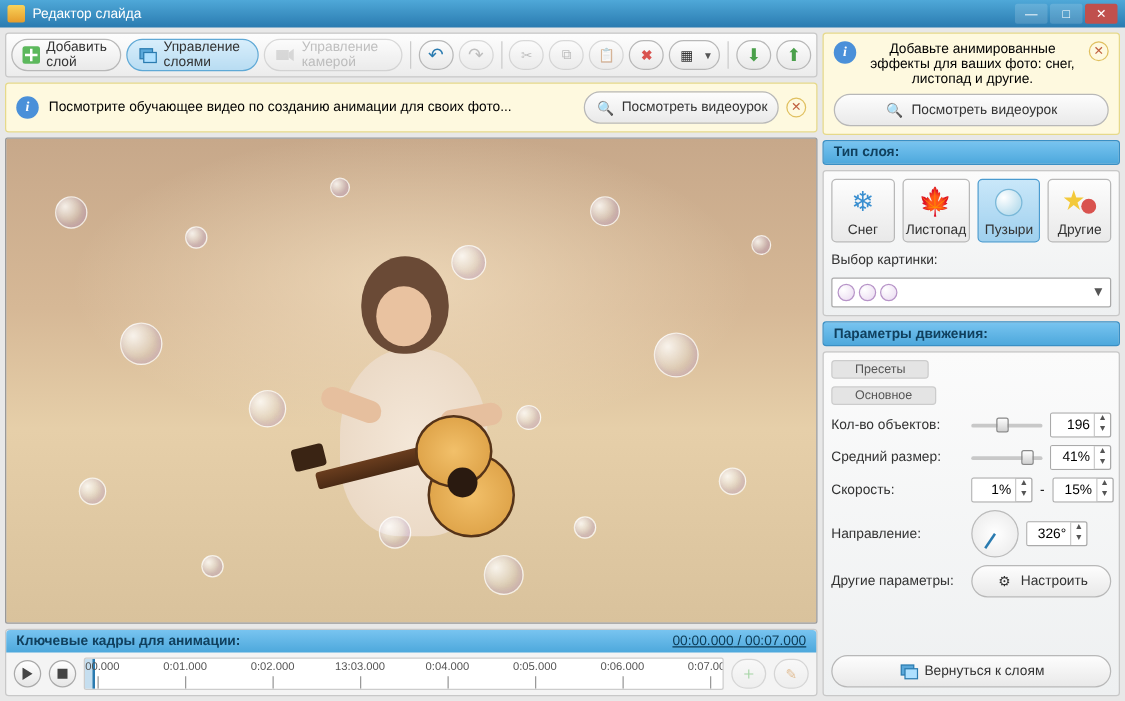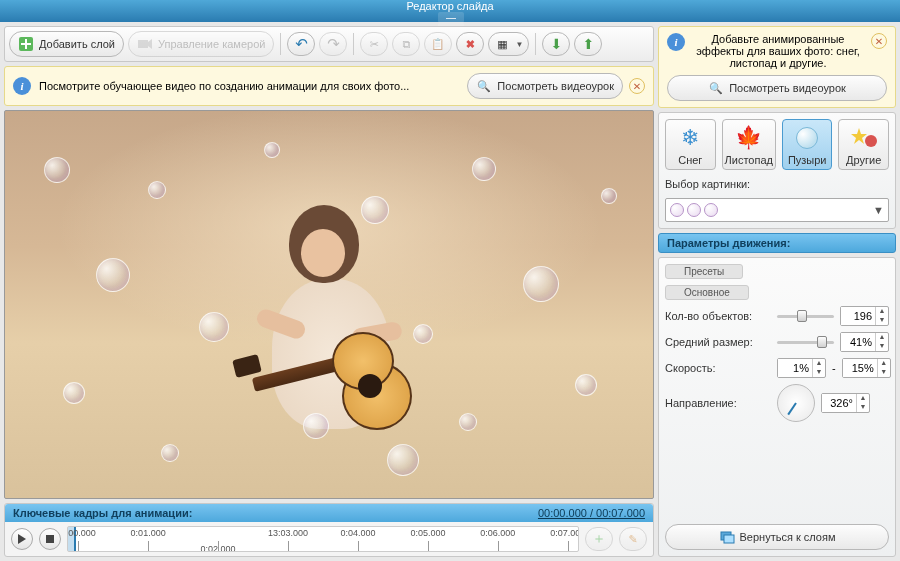--- a/index.html
+++ b/index.html
@@ -1,17 +1,17 @@
 <!DOCTYPE html>
 <html><head>
 <meta charset="utf-8">
 <style>
 * { box-sizing: border-box; margin: 0; padding: 0; font-family: Tahoma, Arial, sans-serif; font-size: 11px; }
 body { background: #e8e8e8; width: 900px; height: 561px; overflow: hidden; display: flex; flex-direction: column; }
-.titlebar { background: linear-gradient(#4fa8d8, #2a7bb0); height: 22px; color: #fff; display: flex; align-items: center; padding: 0 6px; flex-direction: column; }
+.titlebar { background: linear-gradient(#4fa8d8, #2a7bb0); height: 22px; color: #fff; display: flex; align-items: center; padding: 0 6px; }
 .titlebar .icon { width: 14px; height: 14px; background: linear-gradient(#f9d35a,#e69c2b); border-radius: 2px; margin-right: 6px; }
 .titlebar .spacer { flex: 1; }
 .winbtn { width: 26px; height: 16px; margin-left: 2px; background: rgba(255,255,255,.15); border-radius: 2px; display: flex; align-items: center; justify-content: center; color: #fff; font-size: 10px; cursor: pointer; }
 .winbtn.close { background: #c0504d; }
 .content { flex: 1; display: flex; gap: 4px; padding: 4px; }
 .leftcol { flex: 1; display: flex; flex-direction: column; gap: 4px; min-width: 0; }
 .rightcol { width: 238px; display: flex; flex-direction: column; gap: 4px; }
 .toolbar { background: linear-gradient(#fdfdfd,#ececec); border: 1px solid #c8c8c8; border-radius: 3px; padding: 4px; display: flex; align-items: center; gap: 4px; }
 .btn { background: linear-gradient(#fdfdfd,#e9e9e9); border: 1px solid #b8b8b8; border-radius: 13px; padding: 4px 8px; display: inline-flex; align-items: center; gap: 5px; cursor: pointer; height: 26px; color: #333; }
 .btn.small { padding: 3px 5px; height: 24px; }
@@ -90,20 +90,29 @@
 
   <div class="leftcol">
 
     <div class="toolbar">
       <div class="btn">
         <span class="ico">
             <span class="plus-green"></span>
           </span>
         <span>Добавить слой</span>
       </div>
+      <div class="btn active">
+        <span class="ico">
+            <svg width="16" height="16">
+              <rect x="2" y="3" width="10" height="8" fill="#5aa8da" stroke="#2a7bb0"></rect>
+              <rect x="5" y="6" width="10" height="8" fill="#aee0ff" stroke="#2a7bb0"></rect>
+            </svg>
+          </span>
+        <span>Управление слоями</span>
+      </div>
       <div class="btn disabled">
         <span class="ico">
             <svg width="16" height="16">
               <rect x="1" y="4" width="10" height="8" fill="#bbb"></rect>
               <polygon points="11,6 15,3 15,13 11,10" fill="#bbb"></polygon>
             </svg>
           </span>
         <span>Управление камерой</span>
       </div>
       <div class="vsep"></div>
@@ -202,21 +211,21 @@
               <rect x="1" y="1" width="8" height="8" fill="#444"></rect>
             </svg>
           </div>
         <div class="ruler">
           <div class="playhead"></div>
         <div class="tick" style="left: 2%;"></div>
             <div class="ticklabel" style="left: 2%;">0:00.000</div>
             <div class="tick" style="left: 15.7143%;"></div>
             <div class="ticklabel" style="left: 15.7143%;">0:01.000</div>
             <div class="tick" style="left: 29.4286%;"></div>
-            <div class="ticklabel" style="left: 29.4286%; margin-top: 16px;">0:02.000</div>
+            <div class="ticklabel" style="left: 29.4286%;">0:02.000</div>
             <div class="tick" style="left: 43.1429%;"></div>
             <div class="ticklabel" style="left: 43.1429%;">13:03.000</div>
             <div class="tick" style="left: 56.8571%;"></div>
             <div class="ticklabel" style="left: 56.8571%;">0:04.000</div>
             <div class="tick" style="left: 70.5714%;"></div>
             <div class="ticklabel" style="left: 70.5714%;">0:05.000</div>
             <div class="tick" style="left: 84.2857%;"></div>
             <div class="ticklabel" style="left: 84.2857%;">0:06.000</div>
             <div class="tick" style="left: 98%;"></div>
             <div class="ticklabel" style="left: 98%;">0:07.000</div>
@@ -238,20 +247,21 @@
         <div class="info-ico">i</div>
         <span style="flex:1">Добавьте анимированные эффекты для ваших фото: снег, листопад и другие.</span>
         <div class="close-x">✕</div>
       </div>
       <div class="btn" style="justify-content:center;">
         <span class="ico">🔍</span>
         <span>Посмотреть видеоурок</span>
       </div>
     </div>
 
+    <div class="section-head">Тип слоя:</div>
     <div class="panel" style="gap:8px;">
       <div class="typerow">
         <div class="typebtn">
           <div class="typeicon" style="color:#3a8fd0;font-size:22px;">❄</div>
           <span class="label">Снег</span>
         </div>
         <div class="typebtn">
           <div class="typeicon" style="color:#d08a2a;font-size:22px;">🍁</div>
           <span class="label">Листопад</span>
         </div>
@@ -339,20 +349,27 @@
         <div class="dial"></div>
         <div class="spin">
             <input value="326°" style="">
             <div class="arrows">
               <span>▲</span>
               <span>▼</span>
             </div>
           </div>
       </div>
 
+      <div class="row">
+        <span class="lbl">Другие параметры:</span>
+        <div class="btn" style="flex:1;justify-content:center;">
+          <span class="ico">⚙</span>
+          <span>Настроить</span>
+        </div>
+      </div>
 
       <div style="flex:1"></div>
       <div class="btn" style="justify-content:center;">
         <span class="ico">
             <svg width="16" height="16">
               <rect x="2" y="3" width="10" height="8" fill="#5aa8da" stroke="#2a7bb0"></rect>
               <rect x="5" y="6" width="10" height="8" fill="#aee0ff" stroke="#2a7bb0"></rect>
             </svg>
           </span>
         <span>Вернуться к слоям</span>

